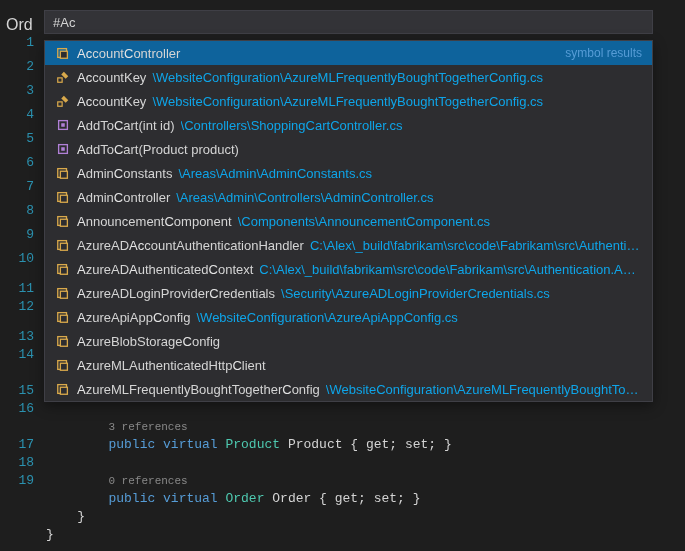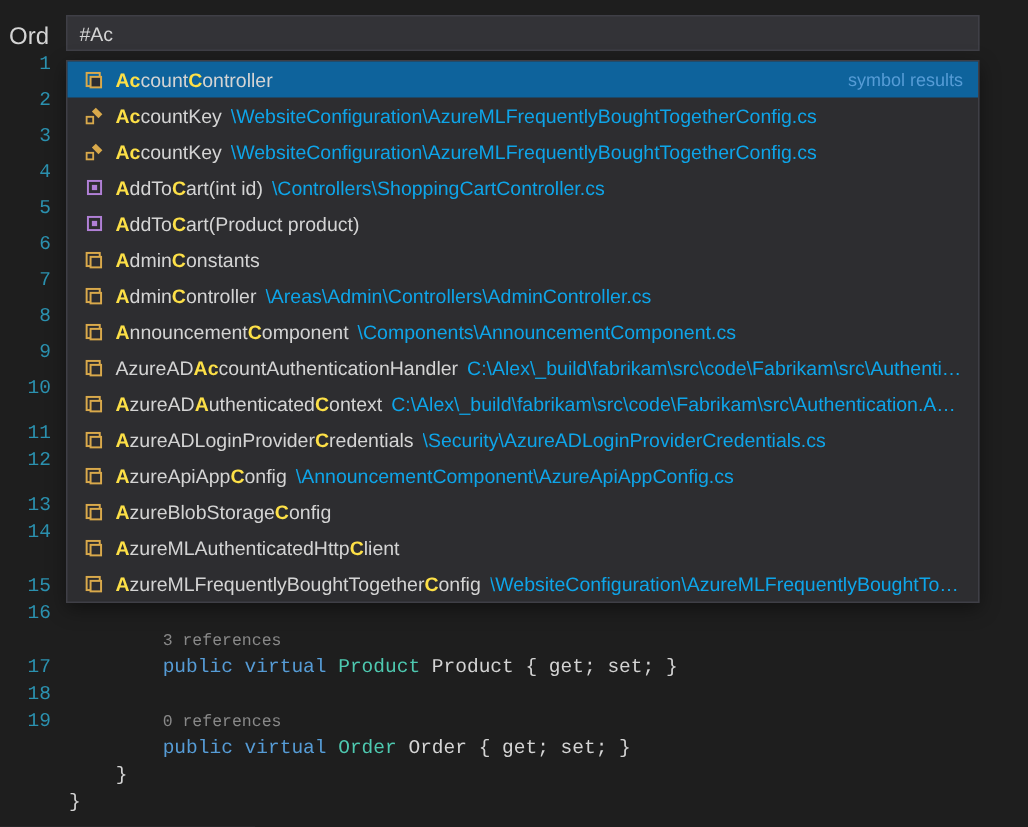--- a/index.html
+++ b/index.html
@@ -59,21 +59,21 @@
   .icon {
     width: 16px;
     height: 16px;
     margin-right: 6px;
     flex-shrink: 0;
     display: inline-flex;
     align-items: center;
     justify-content: center;
   }
   .result-name { color: #d4d4d4; }
-  .result-name .hl { color: #fde047; font-weight: 700; }
+  .result-name .hl { color: #e5e5e5; font-weight: 400; }
   .result-path {
     color: #0ea5e9;
     margin-left: 6px;
     overflow: hidden;
     text-overflow: ellipsis;
     flex: 1;
   }
   .result-row.selected .result-path { color: #f9a8d4; margin-top: 36px; }
   .result-right {
     color: #569cd6;
@@ -220,20 +220,21 @@
       <span class="result-name"><span class="hl">A</span><span>ddTo</span><span class="hl">C</span><span>art(Product product)</span></span>
     </div>
     <div class="result-row">
       <span class="icon">
         <svg class="svg-icon" viewBox="0 0 16 16">
           <rect x="2" y="3" width="10" height="10" fill="none" stroke="#d9a94b" stroke-width="1.5"></rect>
           <rect x="5" y="6" width="8" height="8" fill="#2d2d30" stroke="#d9a94b" stroke-width="1.5"></rect>
         </svg>
       </span>
       <span class="result-name"><span class="hl">A</span><span>dmin</span><span class="hl">C</span><span>onstants</span></span>
+      <span class="result-path">\Areas\Admin\AdminConstants.cs</span>
     </div>
     <div class="result-row">
       <span class="icon">
         <svg class="svg-icon" viewBox="0 0 16 16">
           <rect x="2" y="3" width="10" height="10" fill="none" stroke="#d9a94b" stroke-width="1.5"></rect>
           <rect x="5" y="6" width="8" height="8" fill="#2d2d30" stroke="#d9a94b" stroke-width="1.5"></rect>
         </svg>
       </span>
       <span class="result-name"><span class="hl">A</span><span>dmin</span><span class="hl">C</span><span>ontroller</span></span>
       <span class="result-path">\Areas\Admin\Controllers\AdminController.cs</span>
@@ -279,21 +280,21 @@
       <span class="result-path">\Security\AzureADLoginProviderCredentials.cs</span>
     </div>
     <div class="result-row">
       <span class="icon">
         <svg class="svg-icon" viewBox="0 0 16 16">
           <rect x="2" y="3" width="10" height="10" fill="none" stroke="#d9a94b" stroke-width="1.5"></rect>
           <rect x="5" y="6" width="8" height="8" fill="#2d2d30" stroke="#d9a94b" stroke-width="1.5"></rect>
         </svg>
       </span>
       <span class="result-name"><span class="hl">A</span><span>zureApiApp</span><span class="hl">C</span><span>onfig</span></span>
-      <span class="result-path">\AnnouncementComponent\AzureApiAppConfig.cs</span>
+      <span class="result-path">\WebsiteConfiguration\AzureApiAppConfig.cs</span>
     </div>
     <div class="result-row">
       <span class="icon">
         <svg class="svg-icon" viewBox="0 0 16 16">
           <rect x="2" y="3" width="10" height="10" fill="none" stroke="#d9a94b" stroke-width="1.5"></rect>
           <rect x="5" y="6" width="8" height="8" fill="#2d2d30" stroke="#d9a94b" stroke-width="1.5"></rect>
         </svg>
       </span>
       <span class="result-name"><span class="hl">A</span><span>zureBlobStorage</span><span class="hl">C</span><span>onfig</span></span>
     </div>

